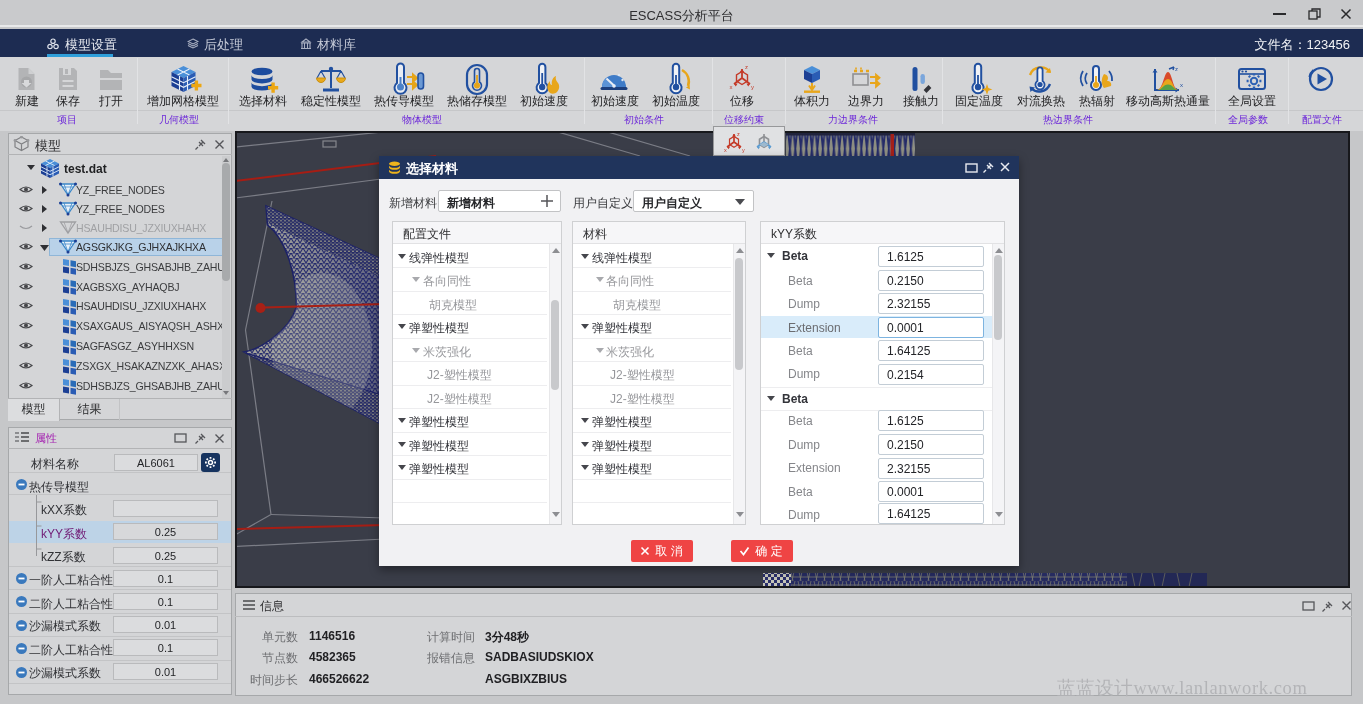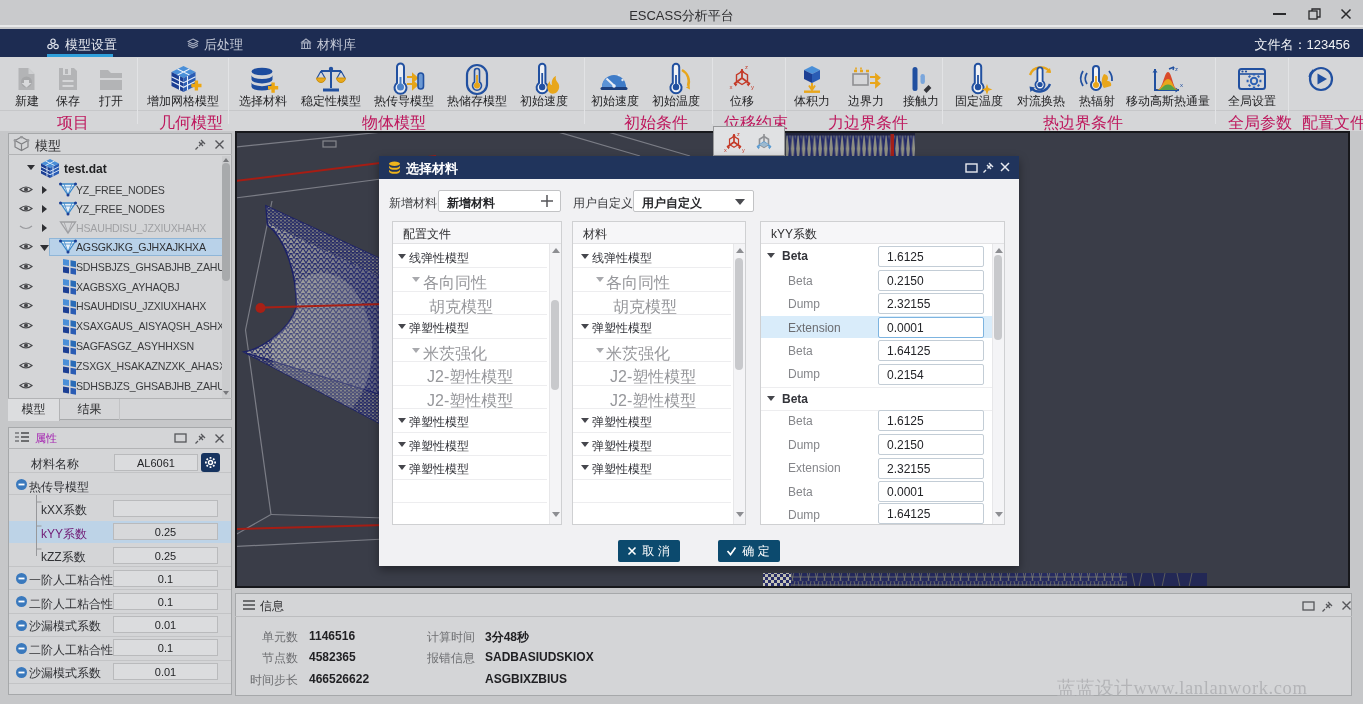--- a/index.html
+++ b/index.html
@@ -9,38 +9,38 @@
   .titlebar { left:0; top:0; width:1363px; height:27px; background:#c9cacc; border-bottom:2px solid #e8e9ea; }
   .title-text { width:100%; text-align:center; top:7px; font-size:13px; color:#2e2e30; }
   .menubar { left:0; top:29px; width:1363px; height:28px; background:#1d2c52; }
   .tab { top:36px; font-size:13px; color:#e8eaf0; }
   .filename { top:36px; right:13px; font-size:13px; color:#f2f3f6; }
   .underline { left:47px; top:54px; width:66px; height:3px; background:#2f9fda; }
   .ribbon { left:0; top:57px; width:1363px; height:74px; background:#d5d6d8; }
   .rsep { top:58px; width:1px; height:66px; background:#bfc0c2; border-right:1px solid #e2e3e5; }
   .rlabel { top:93px; font-size:12px; color:#1f1f21; white-space:nowrap; }
   .rline { left:0; top:110px; width:1363px; height:1px; background:#c6c7c9; }
-  .rgroup { top:113px; font-size:16px; color:#be185d; white-space:nowrap; }
+  .rgroup { top:113px; font-size:10px; color:#6d28d9; white-space:nowrap; }
   .panel { background:#d4d5d7; border:1px solid #a6a8aa; }
   .viewport { left:235px; top:131px; width:1115px; height:457px; background:#3a3d48; border:2px solid #17181c; }
   .dialog { left:379px; top:156px; width:640px; height:410px; background:#f1f1f3; box-shadow:0 4px 9px rgba(0,0,0,.38); }
   .col { position:absolute; background:#fff; border:1px solid #cfd0d2; }
   .colhead { position:absolute; left:0; top:0; width:100%; height:22px; background:#f6f6f8; border-bottom:1px solid #e2e2e4; font-size:12px; color:#2f2f31; padding:4px 0 0 10px; }
-  .dbtn { position:absolute; top:540px; width:62px; height:22px; background:#0c4a6e; border-radius:2px; color:#fff; font-size:12px; text-align:center; line-height:22px; }
+  .dbtn { position:absolute; top:540px; width:62px; height:22px; background:#ef4444; border-radius:2px; color:#fff; font-size:12px; text-align:center; line-height:22px;margin-left:13px; }
   .infopanel { left:235px; top:593px; width:1117px; height:103px; background:#d4d5d7; border:1px solid #a6a8aa; }
   .ilabel { position:absolute; font-size:12px; color:#6e6f72; text-align:right; width:70px; }
   .ival { position:absolute; font-size:12px; color:#212124; font-weight:bold; }
   .watermark { left:1057px; top:675px; font-size:18.5px; color:#b3b4b7; letter-spacing:0.6px;font-family:Liberation Serif, serif; }
   .trow { position:absolute; left:76px; font-size:10.6px; letter-spacing:-0.2px; color:#3b3c3e; width:147px; overflow:hidden; white-space:nowrap; }
   .pline { left:9px; width:222px; height:1px; background:#c3c4c6; }
   .tdn { position:absolute; width:0; height:0; border-left:4.5px solid transparent; border-right:4.5px solid transparent; border-top:5.5px solid #45464c; }
   .tdn2 { position:absolute; width:0; height:0; border-left:4px solid transparent; border-right:4px solid transparent; border-top:5px solid #a8a9ad; }
   .dline { position:absolute; height:1px; background:#ededef; }
   .dl1 { position:absolute; font-size:12px; color:#33343a; white-space:nowrap; }
-  .dl2 { position:absolute; font-size:16px; color:#96979b; white-space:nowrap; }
+  .dl2 { position:absolute; font-size:12px; color:#96979b; white-space:nowrap; }
   .dinp { position:absolute; left:878px; width:106px; height:21px; background:#fff; border:1px solid #c3cdd6; border-radius:2px; font-size:12px; color:#232428; padding:3px 0 0 8px; }
   .plabel { position:absolute; left:788px; font-size:12px; color:#85868a; }
   .pinp { left:113px; width:105px; height:17px; background:#dbdcde; border:1px solid #b9babc; font-size:11px; color:#232427; text-align:center; line-height:16px; }
 </style>
 </head>
 <body>
 
 <div class="abs titlebar"></div>
 <div class="abs title-text">ESCASS分析平台</div>
 <div class="abs" style="left:1273px;top:13px;width:13px;height:2px;background:#2a2a2c;"></div>
@@ -277,21 +277,21 @@
 <div class="abs rlabel" style="left:848px;">边界力</div>
 <div class="abs rlabel" style="left:903px;">接触力</div>
 <div class="abs rlabel" style="left:955px;">固定温度</div>
 <div class="abs rlabel" style="left:1017px;">对流换热</div>
 <div class="abs rlabel" style="left:1079px;">热辐射</div>
 <div class="abs rlabel" style="left:1126px;">移动高斯热通量</div>
 <div class="abs rlabel" style="left:1228px;">全局设置</div>
 <div class="abs rlabel" style="left:1372px;">计算</div>
 <div class="abs rgroup" style="left:57px;">项目</div>
 <div class="abs rgroup" style="left:159px;">几何模型</div>
-<div class="abs rgroup" style="left:362px;">物体模型</div>
+<div class="abs rgroup" style="left:402px;">物体模型</div>
 <div class="abs rgroup" style="left:624px;">初始条件</div>
 <div class="abs rgroup" style="left:724px;">位移约束</div>
 <div class="abs rgroup" style="left:828px;">力边界条件</div>
 <div class="abs rgroup" style="left:1043px;">热边界条件</div>
 <div class="abs rgroup" style="left:1228px;">全局参数</div>
 <div class="abs rgroup" style="left:1302px;">配置文件</div>
 
 <div class="abs viewport"></div>
 <svg class="abs" style="left:237px;top:133px;" width="1111" height="453" viewBox="0 0 1111 453">
 <defs>

